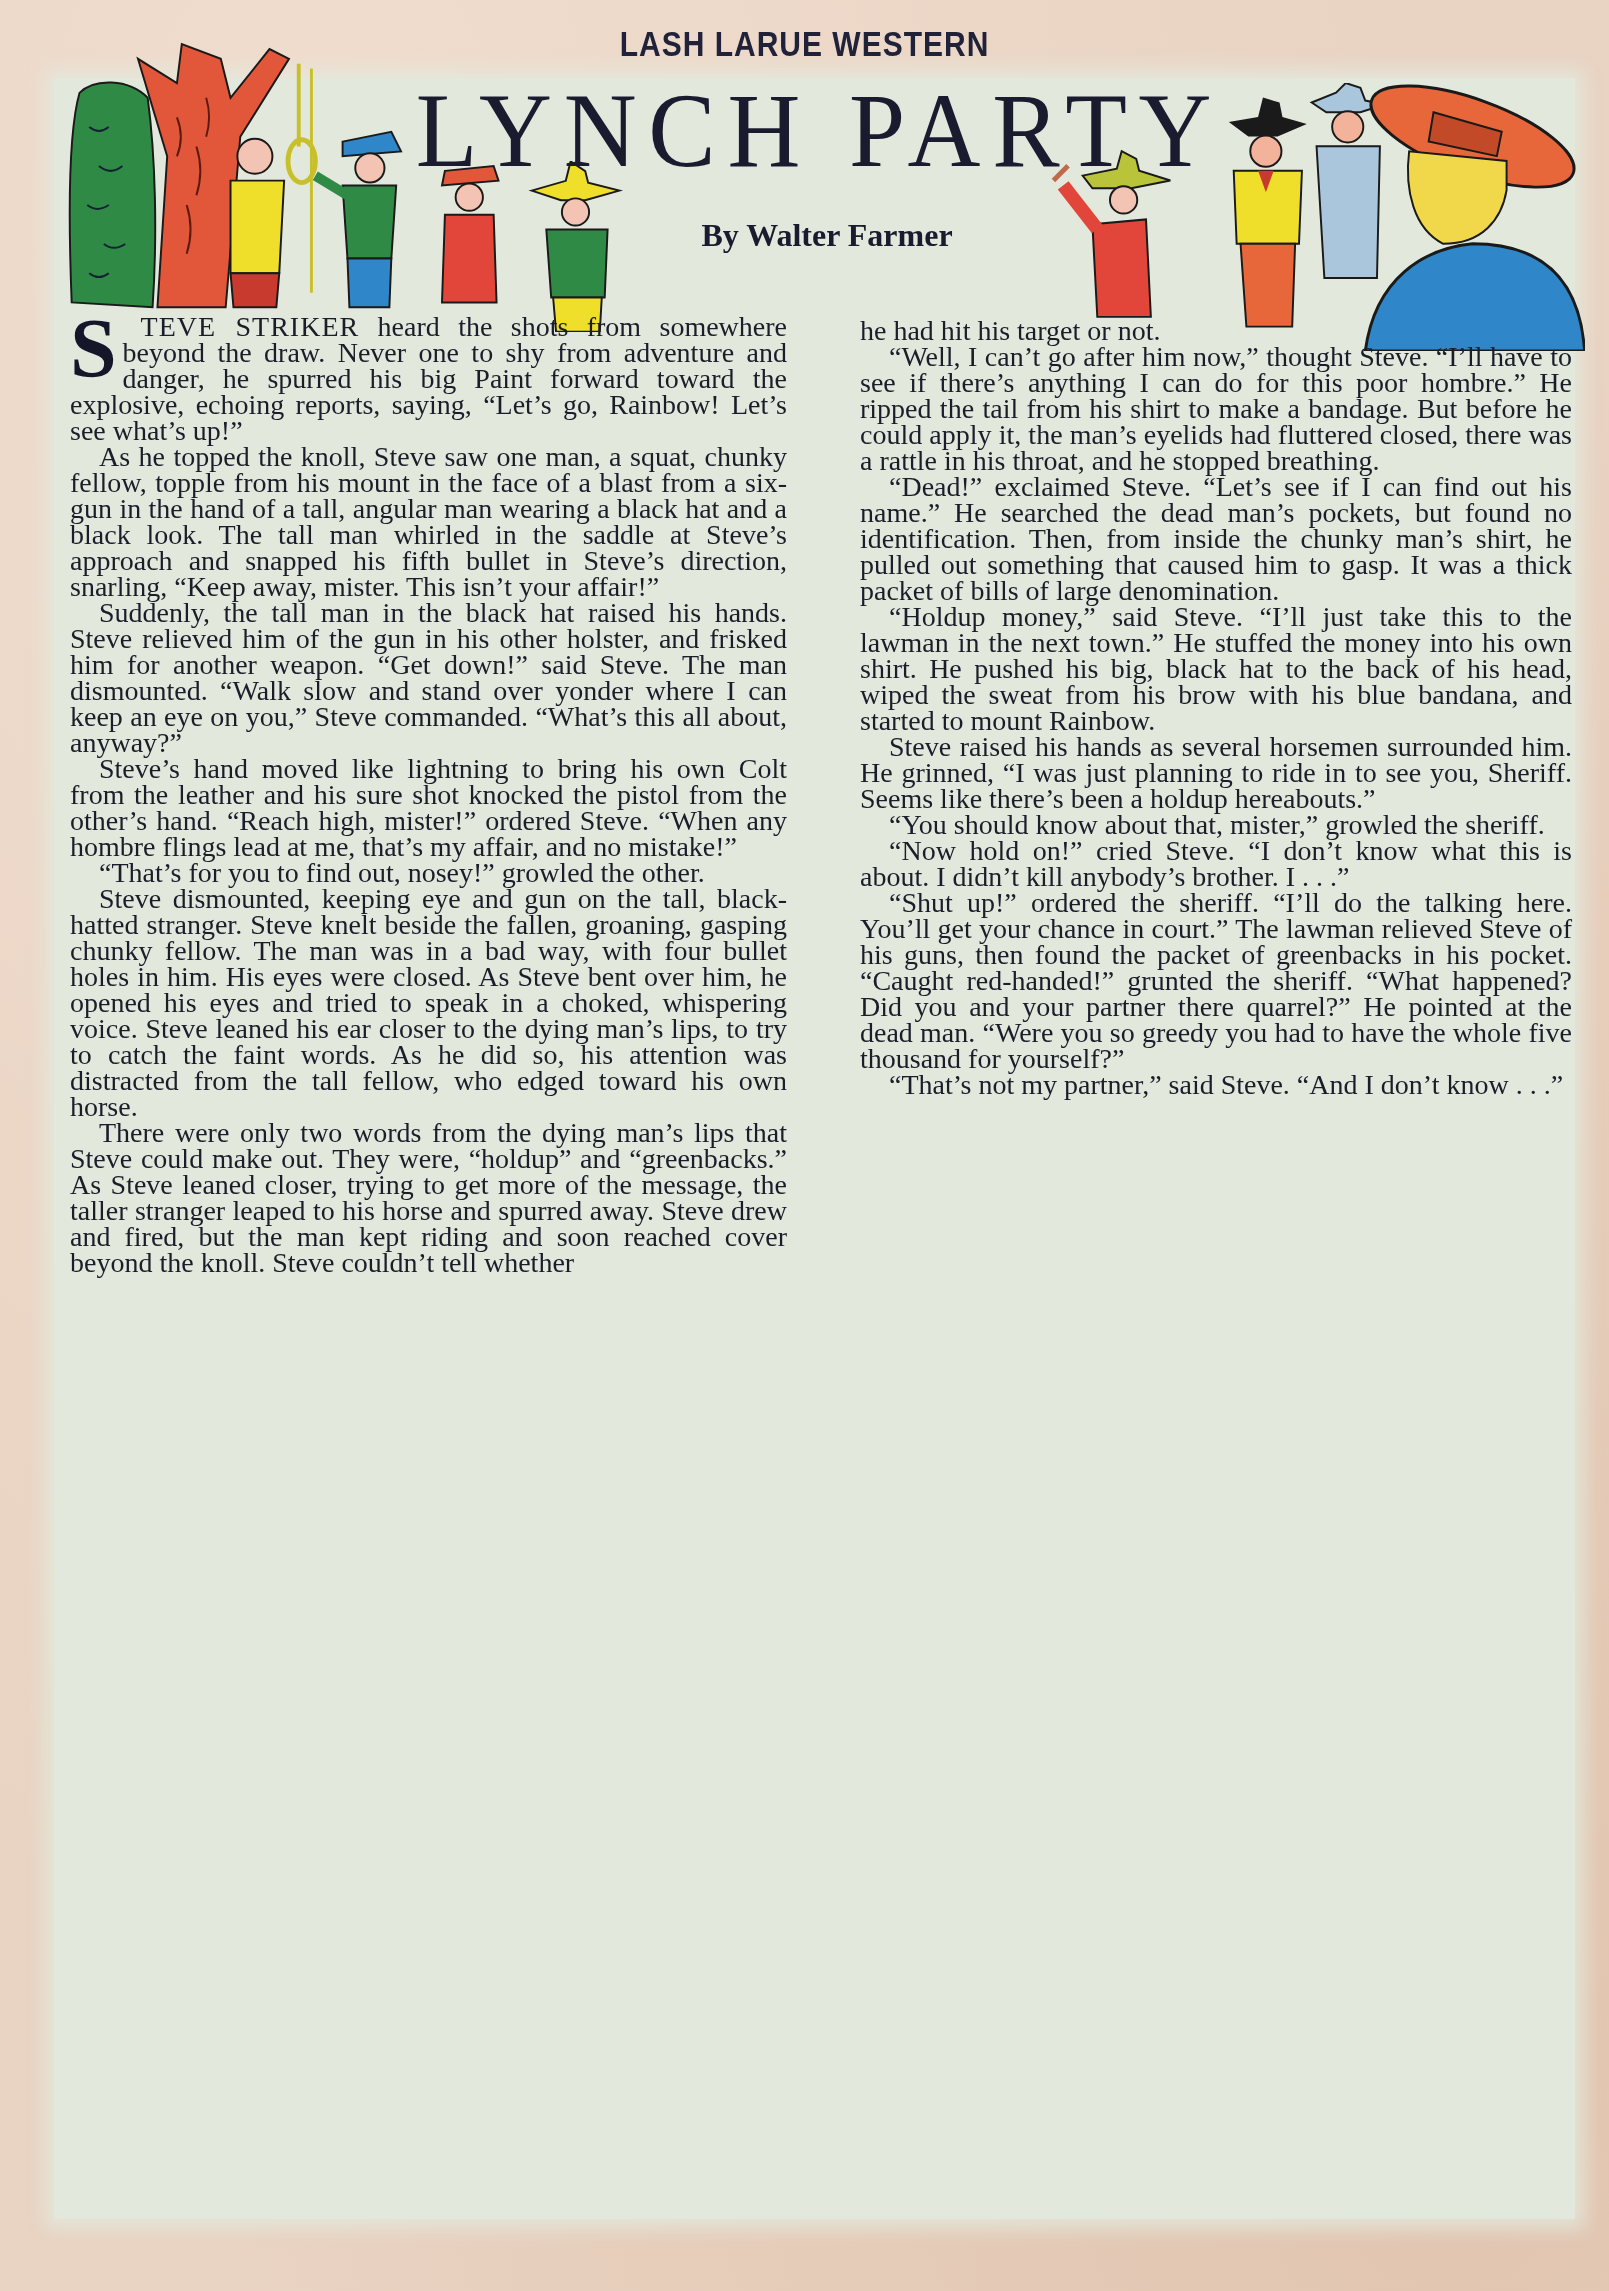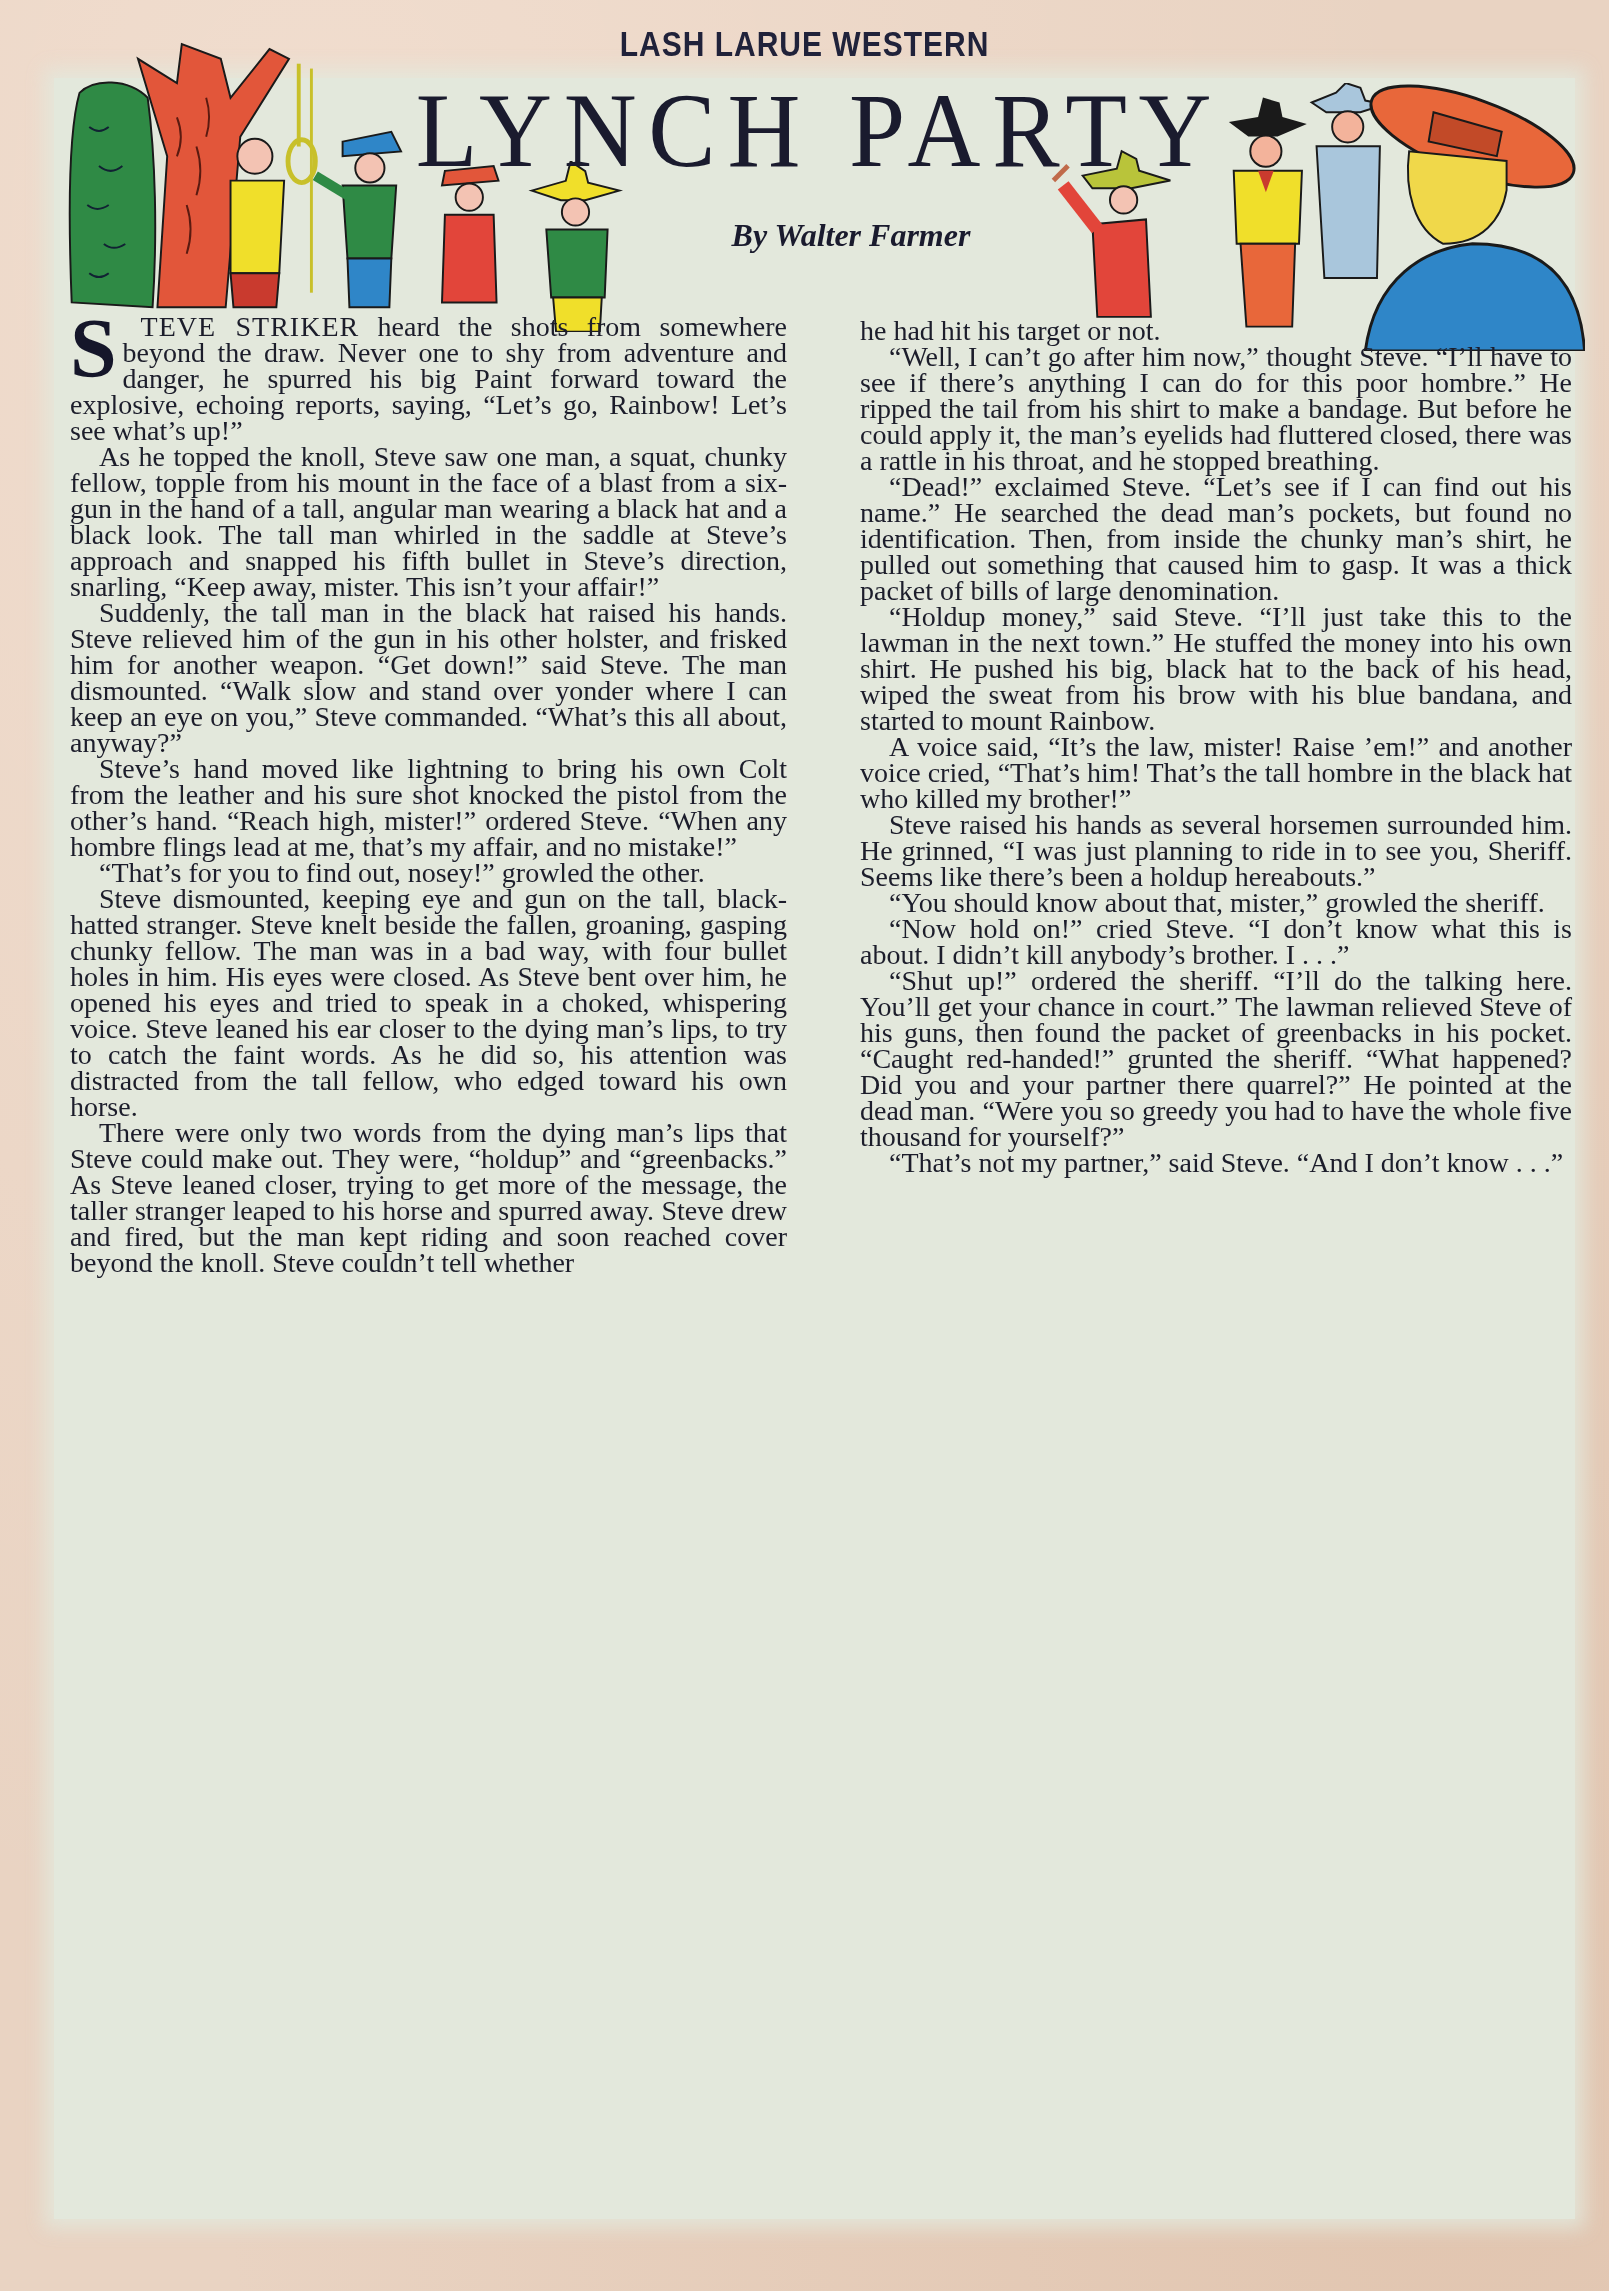--- a/index.html
+++ b/index.html
@@ -28,23 +28,23 @@
     font-weight: bold; font-size: 30px; letter-spacing: 1px; color: #20223a;
     transform: scaleY(1.15);
   }
   .title {
     position: absolute; left: 410px; width: 819px; top: 80px; text-align: center;
     font-family: "Liberation Serif", "DejaVu Serif", serif;
     font-size: 101px; letter-spacing: 11.7px; color: #1a1b2e; line-height: 1;
     transform: scaleY(1.05);
   }
   .byline {
-    position: absolute; left: 656px; width: 390px; top: 217px; text-align: center;
+    position: absolute; left: 632px; width: 390px; top: 217px; text-align: center;
     font-family: "Liberation Serif", "DejaVu Serif", serif;
-    font-style: italic; font-weight: bold; font-size: 32px; color: #1a1b2e;
+    font-weight: bold; font-size: 32px; color: #1a1b2e;
   }
   .art { position: absolute; }
   .columns {
     position: absolute; top: 314px; left: 70px; width: 1502px;
     display: flex; justify-content: space-between;
   }
   .col {
     width: 717px;
     font-size: 28px; line-height: 26px;
     text-align: justify;
@@ -147,21 +147,20 @@
     <p>“That’s for you to find out, nosey!” growled the other.</p>
     <p>Steve dismounted, keeping eye and gun on the tall, black-hatted stranger. Steve knelt beside the fallen, groaning, gasping chunky fellow. The man was in a bad way, with four bullet holes in him. His eyes were closed. As Steve bent over him, he opened his eyes and tried to speak in a choked, whispering voice. Steve leaned his ear closer to the dying man’s lips, to try to catch the faint words. As he did so, his attention was distracted from the tall fellow, who edged toward his own horse.</p>
     <p>There were only two words from the dying man’s lips that Steve could make out. They were, “holdup” and “greenbacks.” As Steve leaned closer, trying to get more of the message, the taller stranger leaped to his horse and spurred away. Steve drew and fired, but the man kept riding and soon reached cover beyond the knoll. Steve couldn’t tell whether</p>
   </div>
   <div class="col right">
     <div class="right-spacer"></div>
     <p class="noindent">he had hit his target or not.</p>
     <p>“Well, I can’t go after him now,” thought Steve. “I’ll have to see if there’s anything I can do for this poor hombre.” He ripped the tail from his shirt to make a bandage. But before he could apply it, the man’s eyelids had fluttered closed, there was a rattle in his throat, and he stopped breathing.</p>
     <p>“Dead!” exclaimed Steve. “Let’s see if I can find out his name.” He searched the dead man’s pockets, but found no identification. Then, from inside the chunky man’s shirt, he pulled out something that caused him to gasp. It was a thick packet of bills of large denomination.</p>
     <p>“Holdup money,” said Steve. “I’ll just take this to the lawman in the next town.” He stuffed the money into his own shirt. He pushed his big, black hat to the back of his head, wiped the sweat from his brow with his blue bandana, and started to mount Rainbow.</p>
-    <p>A voice said, “It’s the law, mister! Raise ’em!” and another voice cried, “That’s him! That’s the tall hombre in the black hat who killed my brother!”</p>
     <p>Steve raised his hands as several horsemen surrounded him. He grinned, “I was just planning to ride in to see you, Sheriff. Seems like there’s been a holdup hereabouts.”</p>
     <p>“You should know about that, mister,” growled the sheriff.</p>
     <p>“Now hold on!” cried Steve. “I don’t know what this is about. I didn’t kill anybody’s brother. I . . .”</p>
     <p>“Shut up!” ordered the sheriff. “I’ll do the talking here. You’ll get your chance in court.” The lawman relieved Steve of his guns, then found the packet of greenbacks in his pocket. “Caught red-handed!” grunted the sheriff. “What happened? Did you and your partner there quarrel?” He pointed at the dead man. “Were you so greedy you had to have the whole five thousand for yourself?”</p>
     <p>“That’s not my partner,” said Steve. “And I don’t know . . .”</p>
   </div>
 </div>
 
 
 </body></html>

